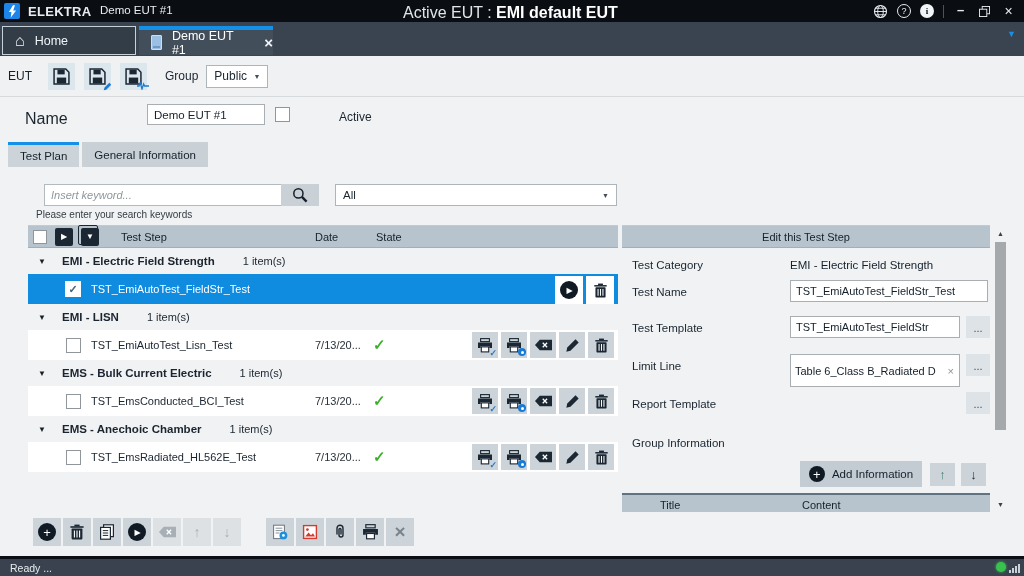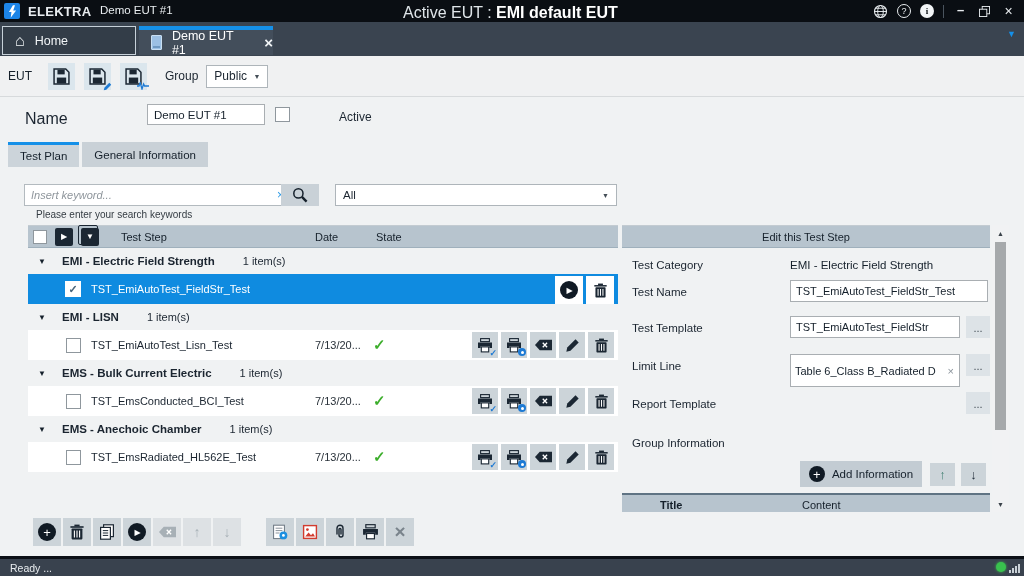--- a/index.html
+++ b/index.html
@@ -51,21 +51,21 @@
   .active-check { position:absolute; left:275px; top:10px; }
   .active-label { position:absolute; left:296px; top:13px; font-size:12px;margin-left:43px; }
   .checkbox { width:15px; height:15px; background:#fff; border:1px solid #8f979d; }
 
   
   .view-tabs { position:absolute; left:8px; top:142px; display:flex; gap:3px; }
   .vtab { height:25px; background:#c9d1d7; color:#15202b; font-size:11.5px; display:flex; align-items:center; justify-content:center; padding:0 12px; }
   .vtab.active { border-top:3px solid #1590e8; background:#ccd4da; }
 
   
-  .search-wrap { position:absolute; left:24px; top:184px; width:268px; height:22px; border:1px solid #b3babf; background:#fff; display:flex; align-items:center; }
+  .search-wrap { position:absolute; left:44px; top:184px; width:268px; height:22px; border:1px solid #b3babf; background:#fff; display:flex; align-items:center; }
   .search-input { flex:1; border:0; outline:none; font-family:"Liberation Sans",sans-serif; font-size:11px; padding:0 6px; color:#15202b; background:transparent; }
   .search-input::placeholder { font-style:italic; color:#8f969c; }
   .search-clear { color:#2e9be6; font-size:12px; padding:0 7px; }
   .search-btn { position:absolute; left:281px; top:184px; width:38px; height:22px; background:#c9d1d7; display:flex; align-items:center; justify-content:center; color:#15202b; }
   .dd-all { position:absolute; left:335px; top:184px; width:282px; height:22px; font-size:11.5px; }
   .search-hint { position:absolute; left:36px; top:209px; font-size:10px; color:#343c43; }
 
   
   .left-panel { position:absolute; left:28px; top:225px; width:590px; height:287px; border-top:1px solid #c3cbd1; }
   .grid-header { height:22px; background:#b7c4ce; border-bottom:1px solid #9fb0bc; position:relative; display:flex; align-items:center; font-size:11px; color:#15202b; }
@@ -117,21 +117,21 @@
   .inp-wrap { position:absolute; left:168px; width:170px; height:33px; border:1px solid #a9aeb2; background:#fff; display:flex; align-items:center; overflow:hidden; }
   .inp-wrap input { flex:1; min-width:0; border:0; outline:none; font-family:"Liberation Sans",sans-serif; font-size:11px; padding:0 4px; color:#15202b; background:transparent; }
   .inp-clear { color:#8a939b; font-size:11px; padding:0 5px; }
   .more-btn { position:absolute; left:344px; width:24px; height:22px; background:#dde3e7; display:flex; align-items:flex-end; justify-content:center; font-size:11px; color:#444e57; padding-bottom:4px; }
   .add-info-btn { position:absolute; left:178px; top:235px; width:122px; height:26px; background:#c3ccd3; display:flex; align-items:center; justify-content:center; gap:7px; font-size:11.5px; color:#15202b; }
   .add-circle { width:16px; height:16px; background:#101a24; border-radius:50%; color:#fff; font-size:13px; line-height:15px; display:flex; align-items:center; justify-content:center; }
   .updown-btn { position:absolute; top:237px; width:25px; height:23px; background:#ccd4d9; display:flex; align-items:center; justify-content:center; font-size:13px; }
   .up-btn { left:308px; color:#3e7d6e; }
   .down-btn { left:339px; color:#1b2733; }
   .info-grid-header { position:absolute; left:0; top:267px; width:368px; height:20px; background:#b7c4ce; border-top:2px solid #5f7383; font-size:11px; color:#15202b; }
-  .igh-title { position:absolute; left:38px; top:4px;font-weight:bold; }
+  .igh-title { position:absolute; left:38px; top:4px; }
   .igh-content { position:absolute; left:180px; top:4px; }
 
   
   .v-scrollbar { position:absolute; left:992px; top:225px; width:17px; height:287px; background:#f1f2f3; }
   .sb-arrow { position:absolute; left:0; width:17px; height:14px; display:flex; align-items:center; justify-content:center; font-size:7px; color:#3a4249; }
   .sb-up { top:1px; } .sb-down { bottom:1px; }
   .sb-thumb { position:absolute; left:3px; top:17px; width:11px; height:188px; background:#a6a9ab; }
 
   
   .status-strip { position:absolute; left:0; top:556px; width:1024px; height:3px; background:#0c1016; }

